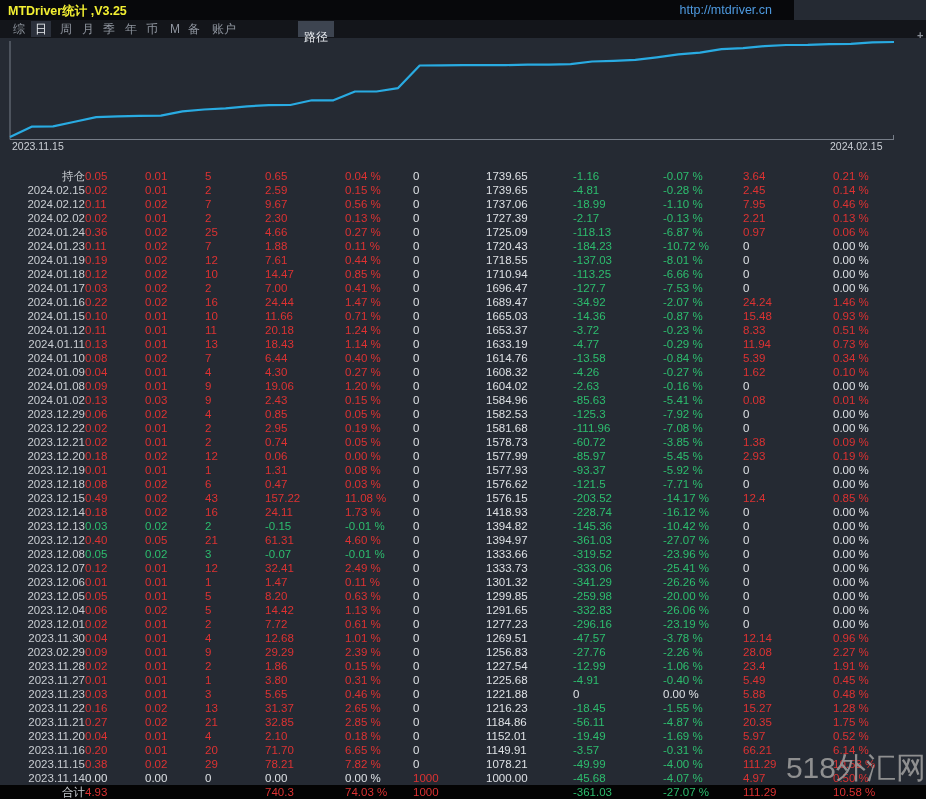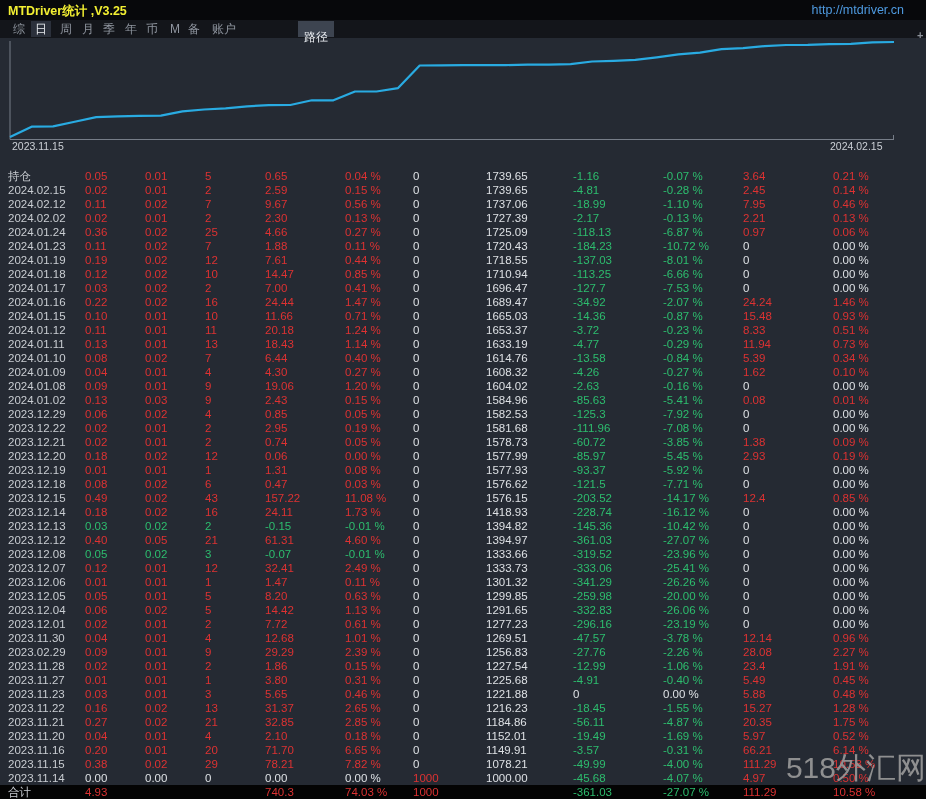--- a/index.html
+++ b/index.html
@@ -1,36 +1,36 @@
 <!DOCTYPE html>
 <html><head>
 <meta charset="utf-8">
 <style>
   * { margin:0; padding:0; box-sizing:border-box; }
   body { background:#111; }
   .screen { position:relative; width:926px; height:799px; background:#252a33; overflow:hidden;
             font-family:"Liberation Sans","DejaVu Sans",sans-serif; }
-  .titlebar { position:absolute; top:0; left:0; width:926px; height:20px; background:#07080b; }
+  .titlebar { position:absolute; top:0; left:0; width:794px; height:20px; background:#07080b; }
   .app-title { position:absolute; left:8px; top:3px; color:#f2ef32; font-size:12.5px; font-weight:bold; }
   .app-url { position:absolute; right:22px; top:3px; color:#4e9ae0; font-size:12.5px;padding-left:47px; }
   .menubar { position:absolute; top:20px; left:0; width:926px; height:18px; background:#13151a; }
   .mi { position:absolute; top:1px; height:16px; line-height:16px; font-size:12px; color:#9096a0; }
   .mi.sel { background:#2b303b; color:#e8ebef; padding:0 4px; }
   .mi.btn { background:#3d4450; color:#e9ecf0; padding:8px 6px; }
   .chart-svg { position:absolute; top:38px; left:0; }
   .axis-label { position:absolute; font-size:10.5px; color:#ccd0d6; }
   .plus-icon { position:absolute; left:917px; top:29px; color:#8d929b; font-size:11px; font-weight:bold; }
   .table { position:absolute; top:155px; left:0; width:926px; }
   .trow { display:grid; grid-template-columns:85px 60px 60px 60px 80px 68px 73px 87px 90px 80px 90px 93px;
           height:14px; line-height:14.2px; font-size:11.5px; }
   .trow span { overflow:hidden; white-space:nowrap; }
   .trow span:first-child { padding-left:8px; }
   .thead span { color:#ced2d7;margin-top:24px; }
   .total { background:#040404; }
-  .c-date { color:#c9cdd2; }
+  .c-date { color:#c9cdd2;text-align:right; }
   .c-white { color:#dde0e4; }
   .c-red { color:#dd3232; }
   .c-green { color:#2dbd6e; }
   .watermark { position:absolute; top:752px; right:0px; font-size:30px; line-height:32px; font-weight:normal;
                color:rgba(152,152,152,0.92); white-space:nowrap; }
 </style>
 </head>
 <body>
 
 <div class="screen">

